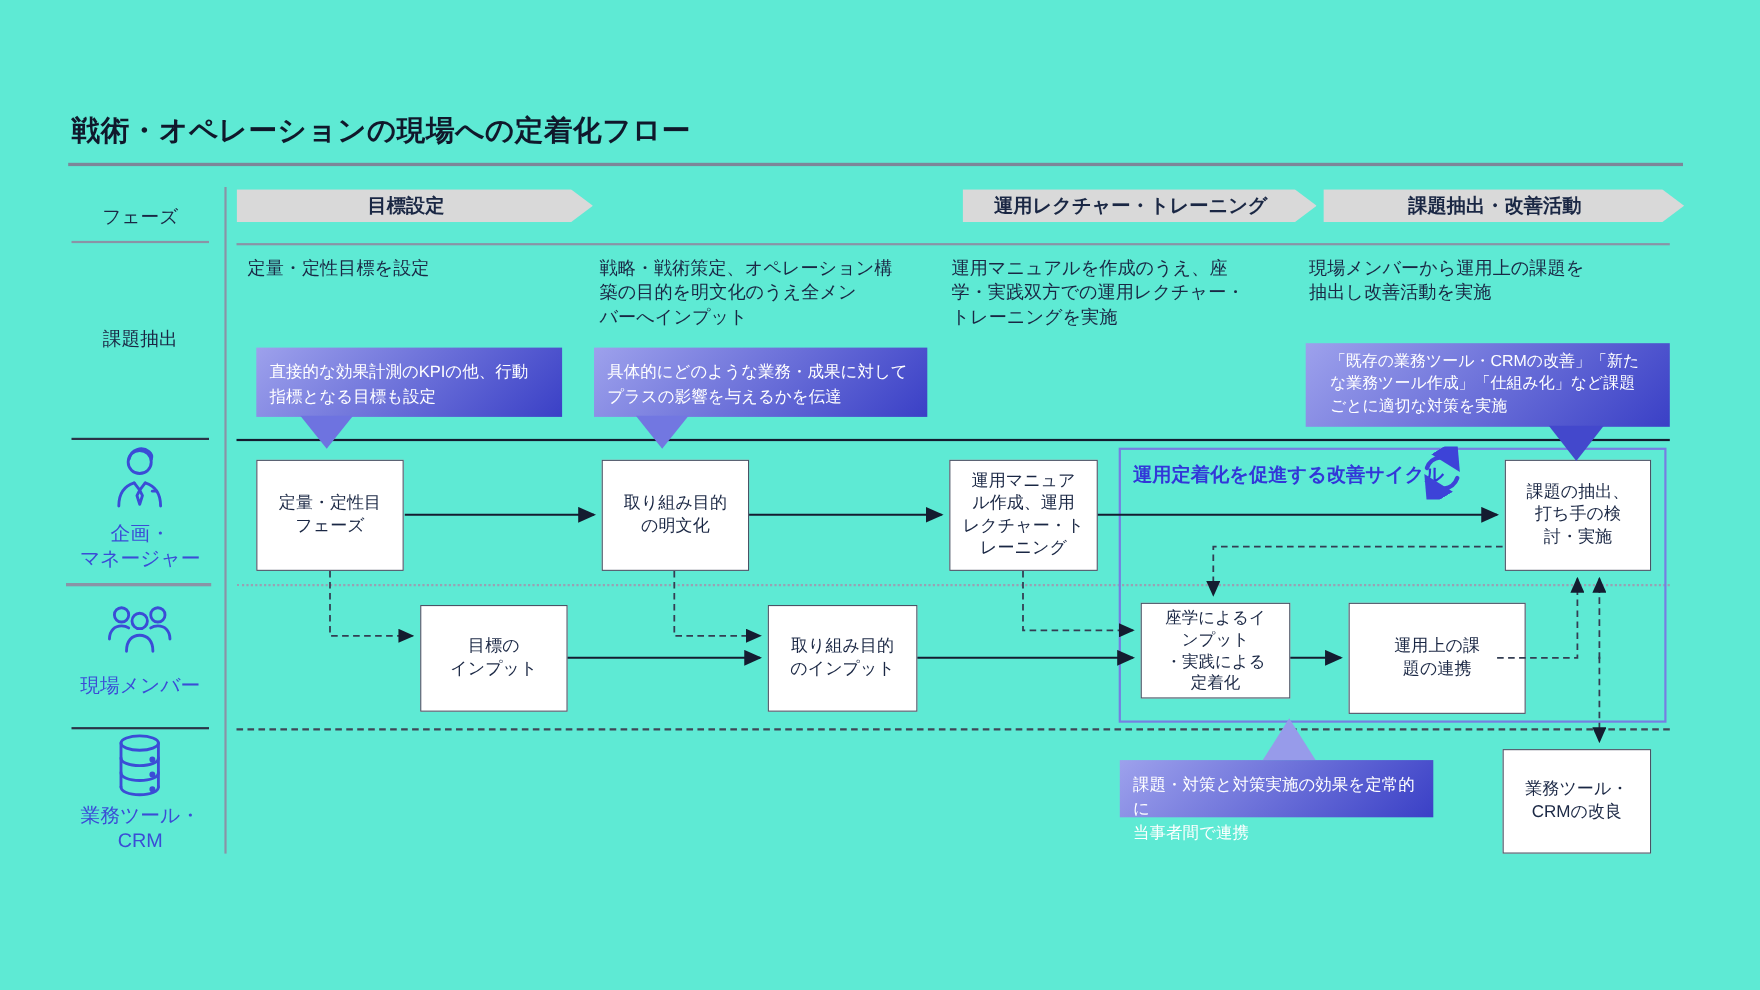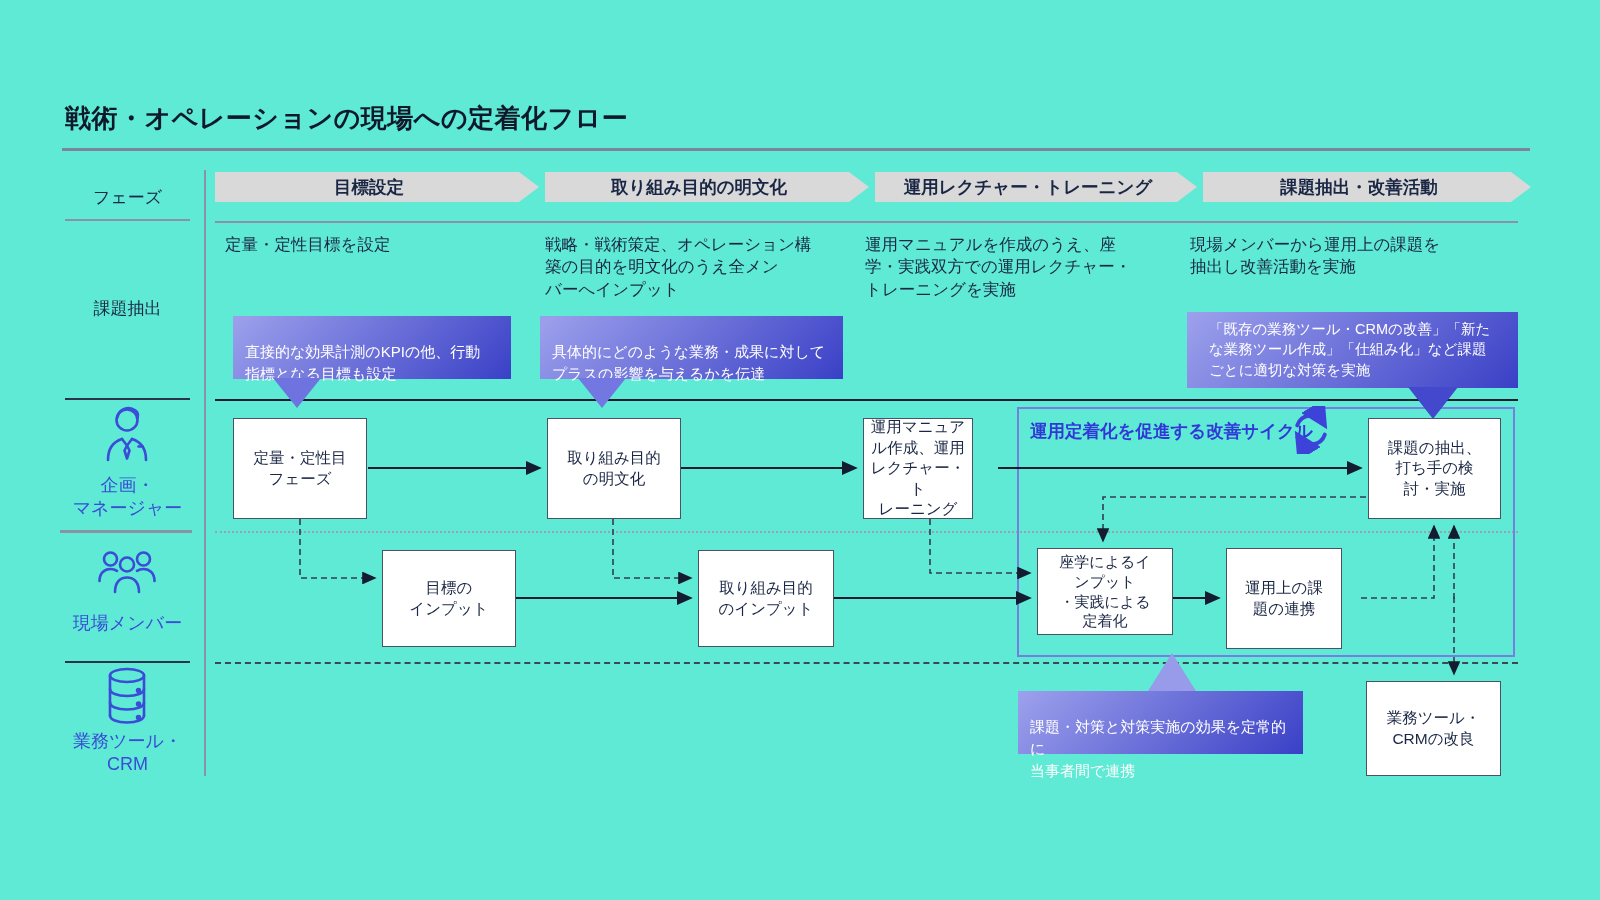--- a/index.html
+++ b/index.html
@@ -36,45 +36,45 @@
 
   .desc{font-size:16.5px;color:#1a2744;line-height:1.35;}
   .d1{left:225px;top:233px;} .d2{left:545px;top:233px;}
   .d3{left:865px;top:233px;} .d4{left:1190px;top:233px;}
 
   .row-solid{left:215px;top:399px;width:1303px;height:2px;background:#141c30;}
   .row-dot1{left:215px;top:531px;width:1303px;height:0;border-top:2px dotted #99a1b3;}
   .row-dot2{left:215px;top:662px;width:1303px;height:0;border-top:2px dashed #3f4656;}
 
   .callout{background:linear-gradient(135deg,#9da1ec 0%,#3a40c6 100%);color:#ffffff;
-           font-size:15px;line-height:1.45;padding:25px 12px;z-index:30;}
+           font-size:15px;line-height:1.45;padding:12px 12px;z-index:30;}
   .co1{left:233px;top:316px;width:278px;height:63px;}
   .co2{left:540px;top:316px;width:303px;height:63px;}
   .co4{left:1187px;top:312px;width:331px;height:76px;font-size:14.5px;line-height:1.4;padding:7px 22px;}
-  .co3{left:1018px;top:691px;width:285px;height:63px;}
+  .co3{left:1018px;top:691px;width:285px;height:52px;}
   .tri{width:0;height:0;border-style:solid;z-index:31;}
   .tri1{left:273px;top:378px;border-width:30px 24px 0 24px;border-color:#6e73e0 transparent transparent transparent;}
   .tri2{left:578px;top:378px;border-width:30px 24px 0 24px;border-color:#7277e1 transparent transparent transparent;}
   .tri4{left:1408px;top:387px;border-width:32px 25px 0 25px;border-color:#4348cc transparent transparent transparent;}
   .tri3{left:1148px;top:653px;border-width:0 24px 38px 24px;border-color:transparent transparent #979bea transparent;}
 
   .cycle-container{left:1017px;top:407px;width:498px;height:250px;border:2px solid #767ee2;z-index:5;}
   .cycle-label{left:1030px;top:419px;font-size:17.5px;font-weight:bold;color:#3237d8;z-index:6;}
   .cycle-icon{left:1288px;top:406px;width:46px;height:48px;z-index:6;}
 
   .box{background:#ffffff;border:1.6px solid #4a5365;color:#1a2744;font-size:15.5px;line-height:1.32;
        display:flex;align-items:center;justify-content:center;text-align:center;z-index:10;}
   .m1{left:233px;top:418px;width:134px;height:101px;}
   .m2{left:547px;top:418px;width:134px;height:101px;}
-  .m3{left:863px;top:418px;width:110px;height:101px;}
+  .m3{left:863px;top:418px;width:135px;height:101px;}
   .m4{left:1368px;top:418px;width:133px;height:101px;}
   .f1{left:382px;top:550px;width:134px;height:97px;}
   .f2{left:698px;top:550px;width:136px;height:97px;}
   .f3{left:1037px;top:548px;width:136px;height:87px;font-size:15px;}
-  .f4{left:1226px;top:548px;width:116px;height:101px;}
+  .f4{left:1226px;top:548px;width:161px;height:101px;}
   .t1{left:1366px;top:681px;width:135px;height:95px;}
 
   .arrow-layer{left:0;top:0;width:1600px;height:900px;z-index:20;pointer-events:none;}
   .lane-icon{stroke:#3b4cd6;fill:none;stroke-width:2.6;stroke-linecap:round;stroke-linejoin:round;}
 </style>
 </head>
 <body>
 
 <div id="canvas">
 
@@ -126,23 +126,20 @@
       <circle cx="43.5" cy="26.5" r="1.4" fill="#3b4cd6"></circle>
       <circle cx="43.5" cy="40" r="1.4" fill="#3b4cd6"></circle>
       <circle cx="43.5" cy="53.5" r="1.4" fill="#3b4cd6"></circle>
     </svg>
   </div>
   <div class="abs lane-label ll3 pre">業務ツール・
 CRM</div>
 
   <div class="abs chevron ph1">
       <span>目標設定</span>
-    </div>
-  <div class="abs chevron ph2">
-      <span>取り組み目的の明文化</span>
     </div>
   <div class="abs chevron ph3">
       <span>運用レクチャー・トレーニング</span>
     </div>
   <div class="abs chevron ph4">
       <span>課題抽出・改善活動</span>
     </div>
   <div class="abs head-line"></div>
 
   <div class="abs desc d1 pre">定量・定性目標を設定</div>

